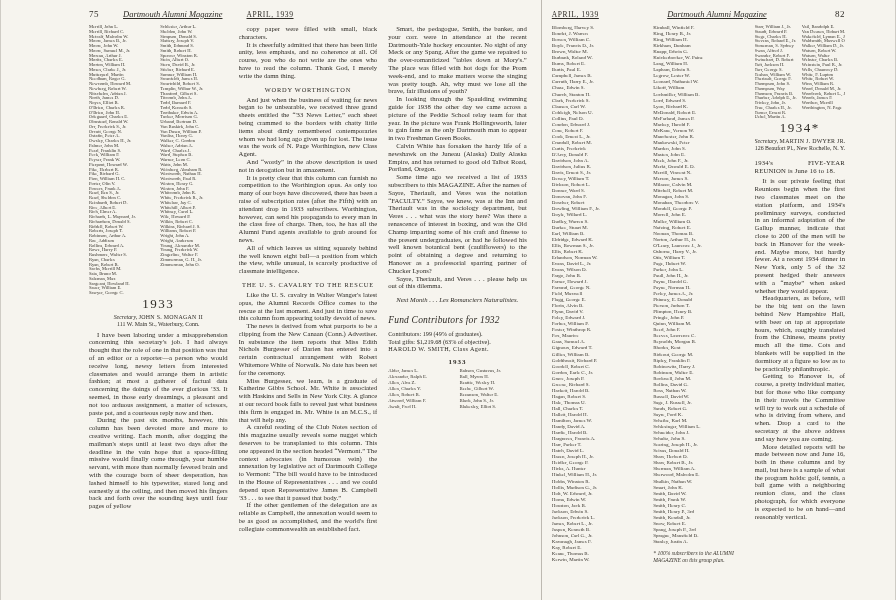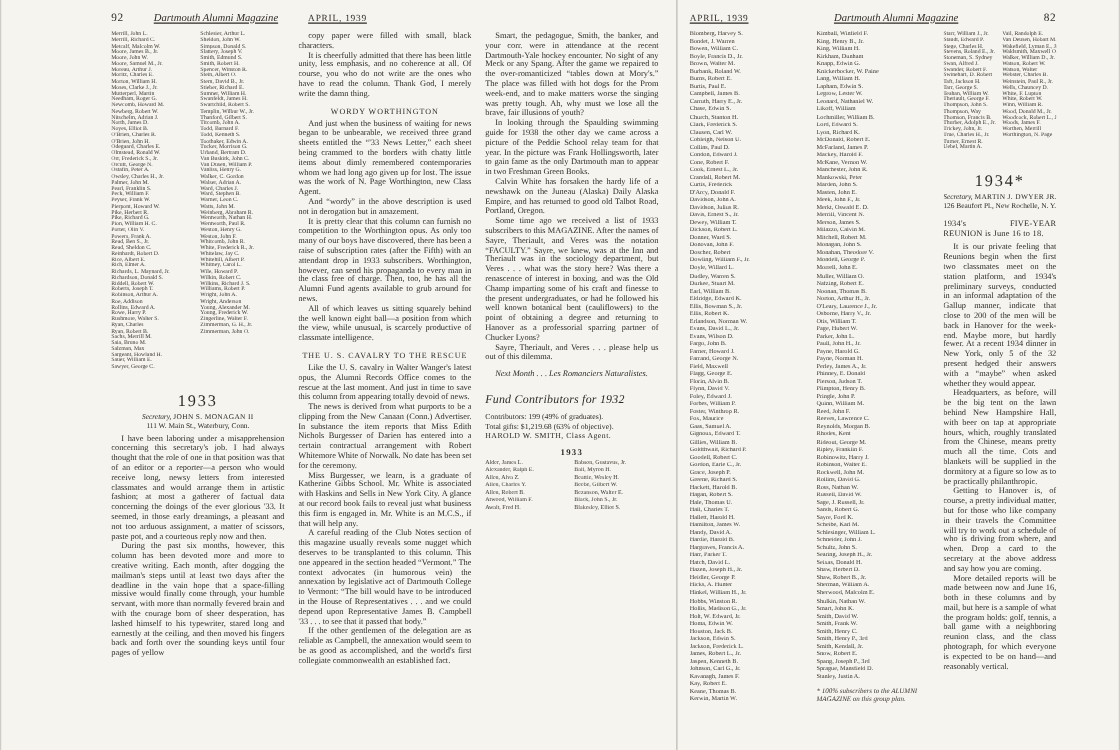--- a/index.html
+++ b/index.html
@@ -32,21 +32,21 @@
   .pair { display: flex; gap: 4px; }
   .pair .sub { flex: 1 1 0; min-width: 0; overflow: hidden; }
 
   .name    { font-size: 4.6px; line-height: 4.75px; white-space: nowrap; overflow: hidden; color: #3a362f; }
   .name-md { font-size: 5px;   line-height: 6.05px; white-space: nowrap; overflow: hidden; color: #3a362f; }
   .name-f  { font-size: 4.8px; line-height: 6px;    white-space: nowrap; overflow: hidden; color: #3a362f; }
 
   .para { font-size: 6.7px; line-height: 7.8px; text-align: justify; text-indent: 8px; margin: 0; }
   .para:first-child { text-indent: 8px; }
 
-  .class-head { font-size: 13px; font-weight: 400; text-align: center; margin: 17px 0 2px; letter-spacing: 1.5px; }
+  .class-head { font-size: 13px; font-weight: 400; text-align: center; margin: 0 0 2px; letter-spacing: 1.5px; }
   .sec-line { text-align: center; font-size: 5.9px; line-height: 6.9px; white-space: nowrap; overflow: hidden; }
   .sec-label { font-style: italic; }
   .sec-name { letter-spacing: .3px; }
   .notes { margin-top: 3px; }
 
   .subhead { text-align: center; font-size: 6.4px; letter-spacing: .8px; margin: 6px 0 3px; white-space: nowrap; overflow: hidden; }
 
   .next-month { font-size: 6.7px; font-style: italic; margin: 6px 0 2px; text-indent: 8px; }
 
   .fund-head { font-style: italic; font-size: 9.5px; margin: 12px 0 5px; letter-spacing: .2px; }
@@ -60,21 +60,21 @@
 
   .spacer-sm { height: 5px; }
 </style>
 </head>
 <body>
 
 <div class="spread">
 
   <div class="page page-left">
     <div class="hdr hdr-left">
-      <span class="folio">92</span>
+      <span class="folio">75</span>
       <span class="mag-title">Dartmouth Alumni Magazine</span>
       <span class="issue-date">APRIL, 1939</span>
     </div>
 
     <div class="cols">
 
       <div class="col">
         <div class="pair">
           <div class="sub">
               <div class="name">Merrill, John L.</div>

